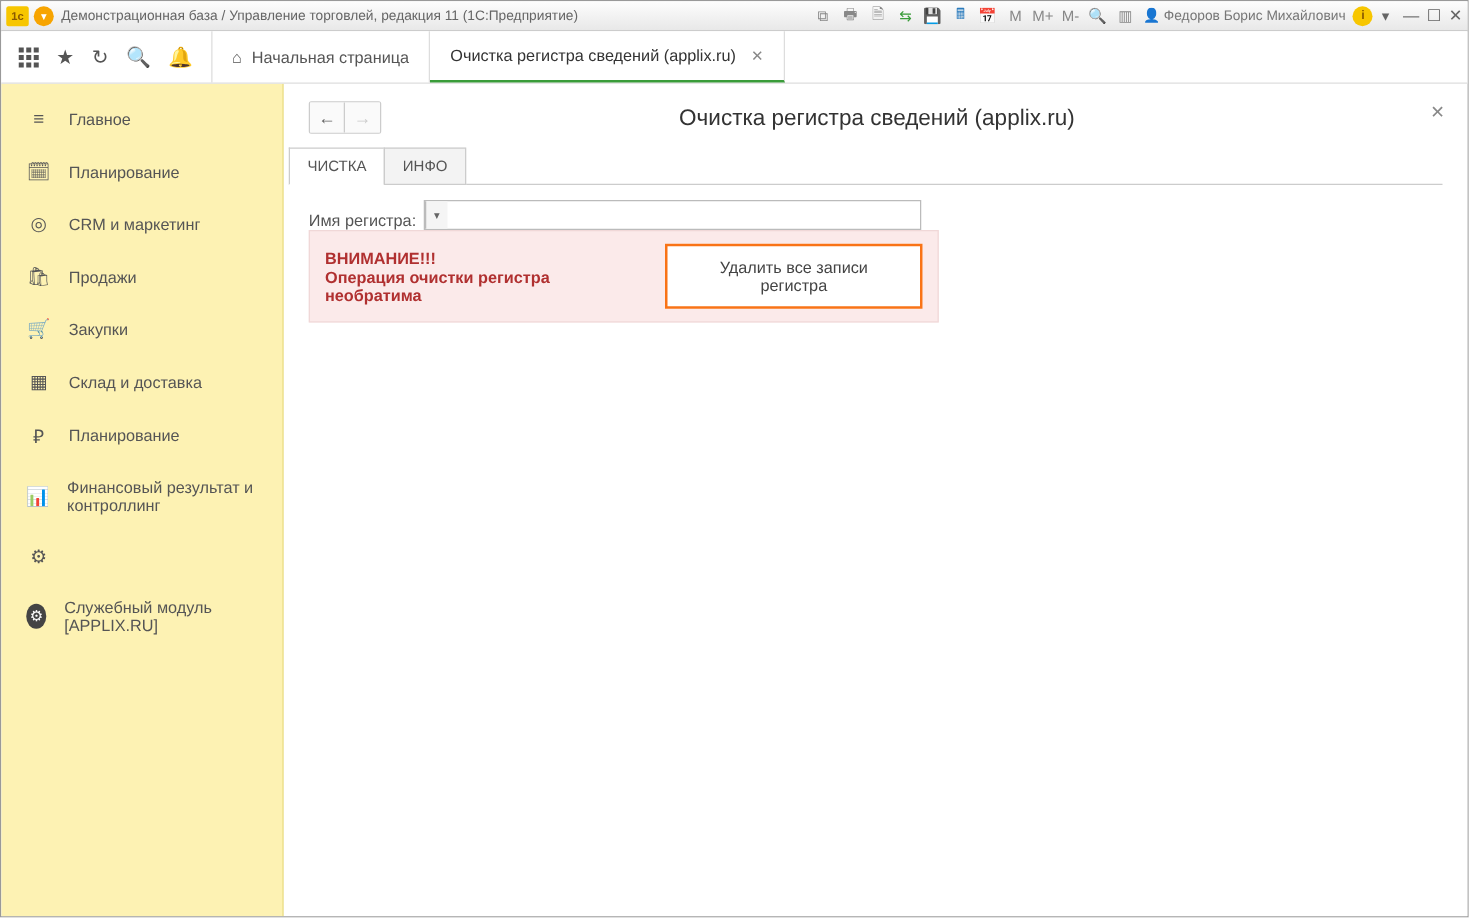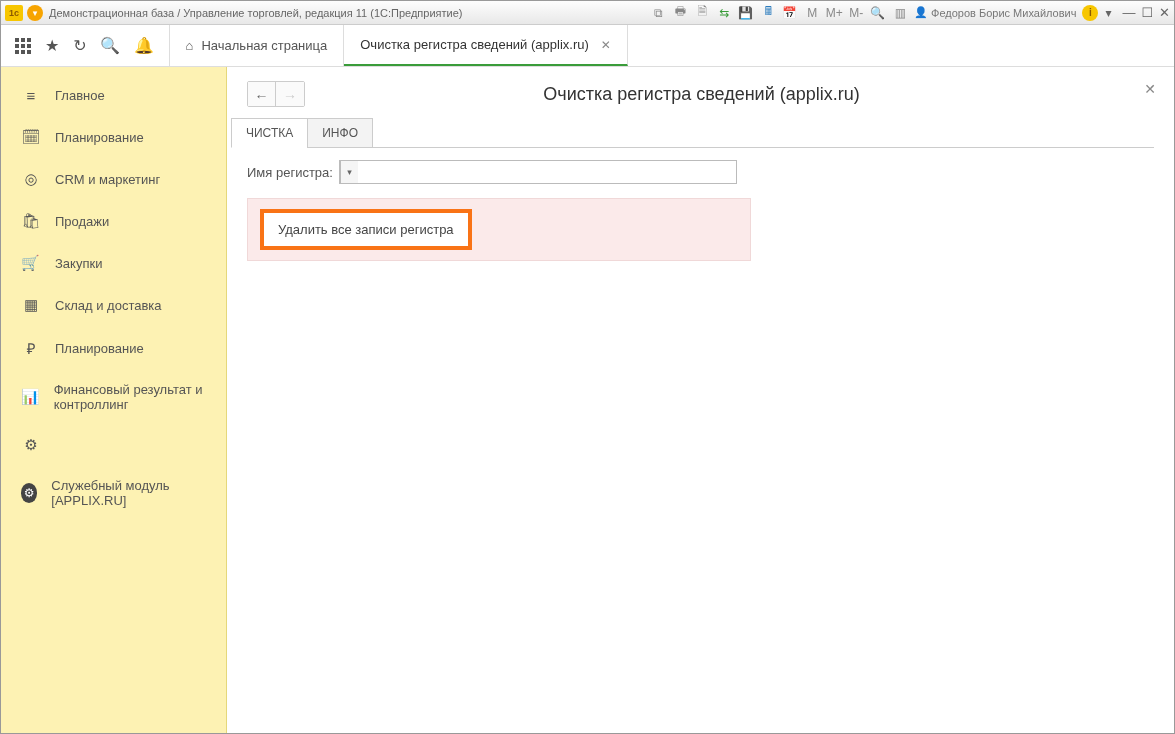--- a/index.html
+++ b/index.html
@@ -36,28 +36,28 @@
 .navbtn { width:28px; height:24px; display:flex; align-items:center; justify-content:center; font-size:14px; color:#666; background:#fafafa;}
 .navbtn.disabled { color:#ccc;}
 .navbtn:first-child { border-right:1px solid #ccc;}
 .page-title { flex:1; text-align:center; font-size:18px; color:#333; font-weight:normal; margin-left:-56px;}
 .close-x { position:absolute; right:18px; top:14px; font-size:14px; color:#888; cursor:pointer;}
 .tabs-row { display:flex; padding:0 4px; border-bottom:0;}
 .ptab { padding:7px 14px; border:1px solid #ccc; background:#f3f3f3; font-size:12px; color:#555; cursor:pointer; position:relative; top:1px;}
 .ptab.active { background:#fff; border-bottom:1px solid #fff;}
 .ptab:not(:first-child){ margin-left:-1px;}
 .form-area { border:0; margin:0 20px; padding:12px 0 0 0; border-top:1px solid #ccc;}
-.form-row { display:flex; align-items:center; gap:6px; margin-bottom:14px;}
+.form-row { display:flex; align-items:flex-end; gap:6px; }
 .form-lbl { color:#555; font-size:13px;}
 .select { flex:0 0 auto; width:398px; height:24px; border:1px solid #bbb; display:flex; align-items:center; background:#fff;}
 .select-val { flex:1; padding:0 6px; font-size:13px; color:#333;}
 .select-btn { width:18px; height:100%; border-left:1px solid #bbb; display:flex; align-items:center; justify-content:center; font-size:9px; color:#666; background:#f5f5f5;}
 .warn-title { color:#b03030; font-weight:bold; font-size:13px;}
 .warn-text { color:#b03030; font-weight:bold; font-size:13px;}
-.del-btn { border:4px solid #f97316; background:#fff; padding:9px 14px; font-size:13px; color:#444; cursor:pointer;}
+.del-btn { border:2px solid #f97316; background:#fff; padding:9px 14px; font-size:13px; color:#444; cursor:pointer;}
 .warning-outer { border:1px solid #f0d8d8; background:#fbeaea; padding:10px 12px; display:flex; align-items:center; gap:14px; width:504px;}
 .warn-col { display:flex; flex-direction:column;}
 </style>
 </head>
 <body>
 
 <div class="window">
 
   <div class="titlebar">
     <div class="tb-logo">1c</div>
@@ -179,19 +179,23 @@
 
       <div class="form-area">
         <div class="form-row">
           <span class="form-lbl">Имя регистра:</span>
           <div class="select">
             <span class="select-btn">▾</span>
           </div>
         </div>
 
         <div class="warning-outer">
+          <div class="warn-col">
+            <span class="warn-title">ВНИМАНИЕ!!!</span>
+            <span class="warn-text">Операция очистки регистра необратима</span>
+          </div>
           <button class="del-btn">Удалить все записи регистра</button>
         </div>
       </div>
     </div>
   </div>
 
 </div>
 
 </body></html>

